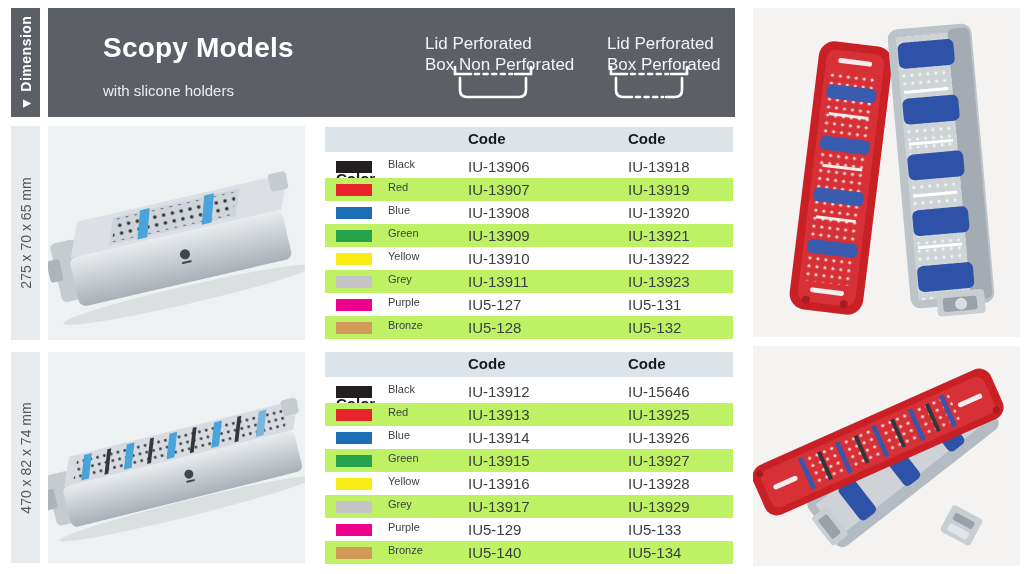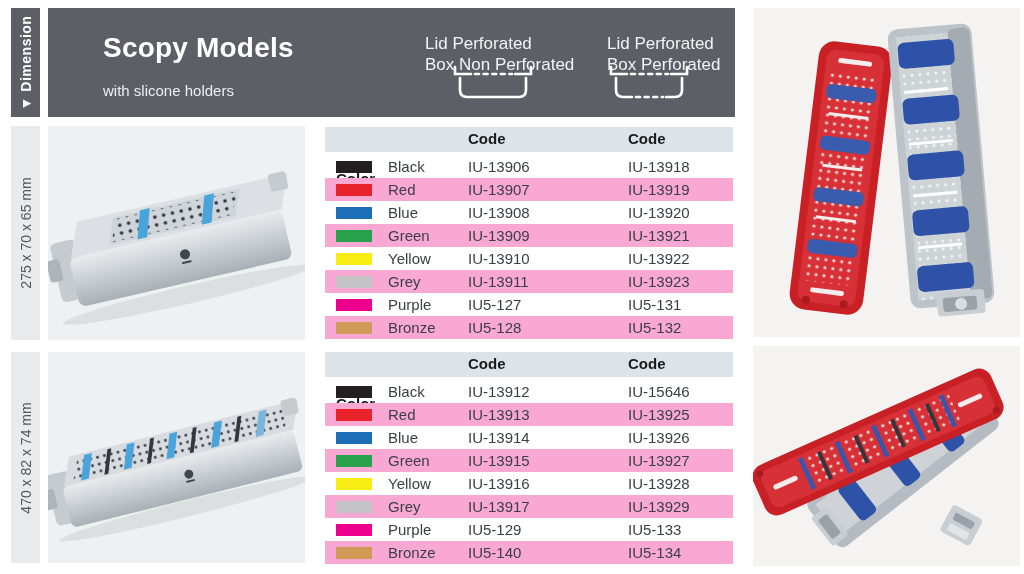--- a/index.html
+++ b/index.html
@@ -26,26 +26,26 @@
         white-space:nowrap;color:#53575d;font-size:14px;}
 
   
   .product-panel{position:absolute;left:48px;width:257px;background:#eef1f2;}
 
   
   .ctable{position:absolute;left:325px;width:408px;}
   .thead{position:relative;height:25px;background:#dce3e9;margin-bottom:3px;}
   .thead span{position:absolute;top:3px;font-size:15px;font-weight:bold;color:#191a1c;}
   .trow{position:relative;height:23px;}
-  .trow.alt{background:#f9a8d4;}
+  .trow.alt{background:#bef264;}
   .col-color{left:11px;margin-top:40px;}
   .col-c1{left:143px;}
   .col-c2{left:303px;}
   .swatch{position:absolute;left:11px;top:6px;width:36px;height:12px;}
-  .cname{position:absolute;left:63px;top:3px;font-size:15px;color:#3b3e43;}
+  .cname{position:absolute;left:63px;top:3px;font-size:11px;color:#3b3e43;}
   .code{position:absolute;top:3px;font-size:15px;color:#3b3e43;}
   .code.c1{left:143px;}
   .code.c2{left:303px;text-align:center;}
 
   
   .photo{position:absolute;left:753px;width:267px;background:#f4f3f1;}
   .photo svg{display:block;}
 </style>
 </head>
 <body>

